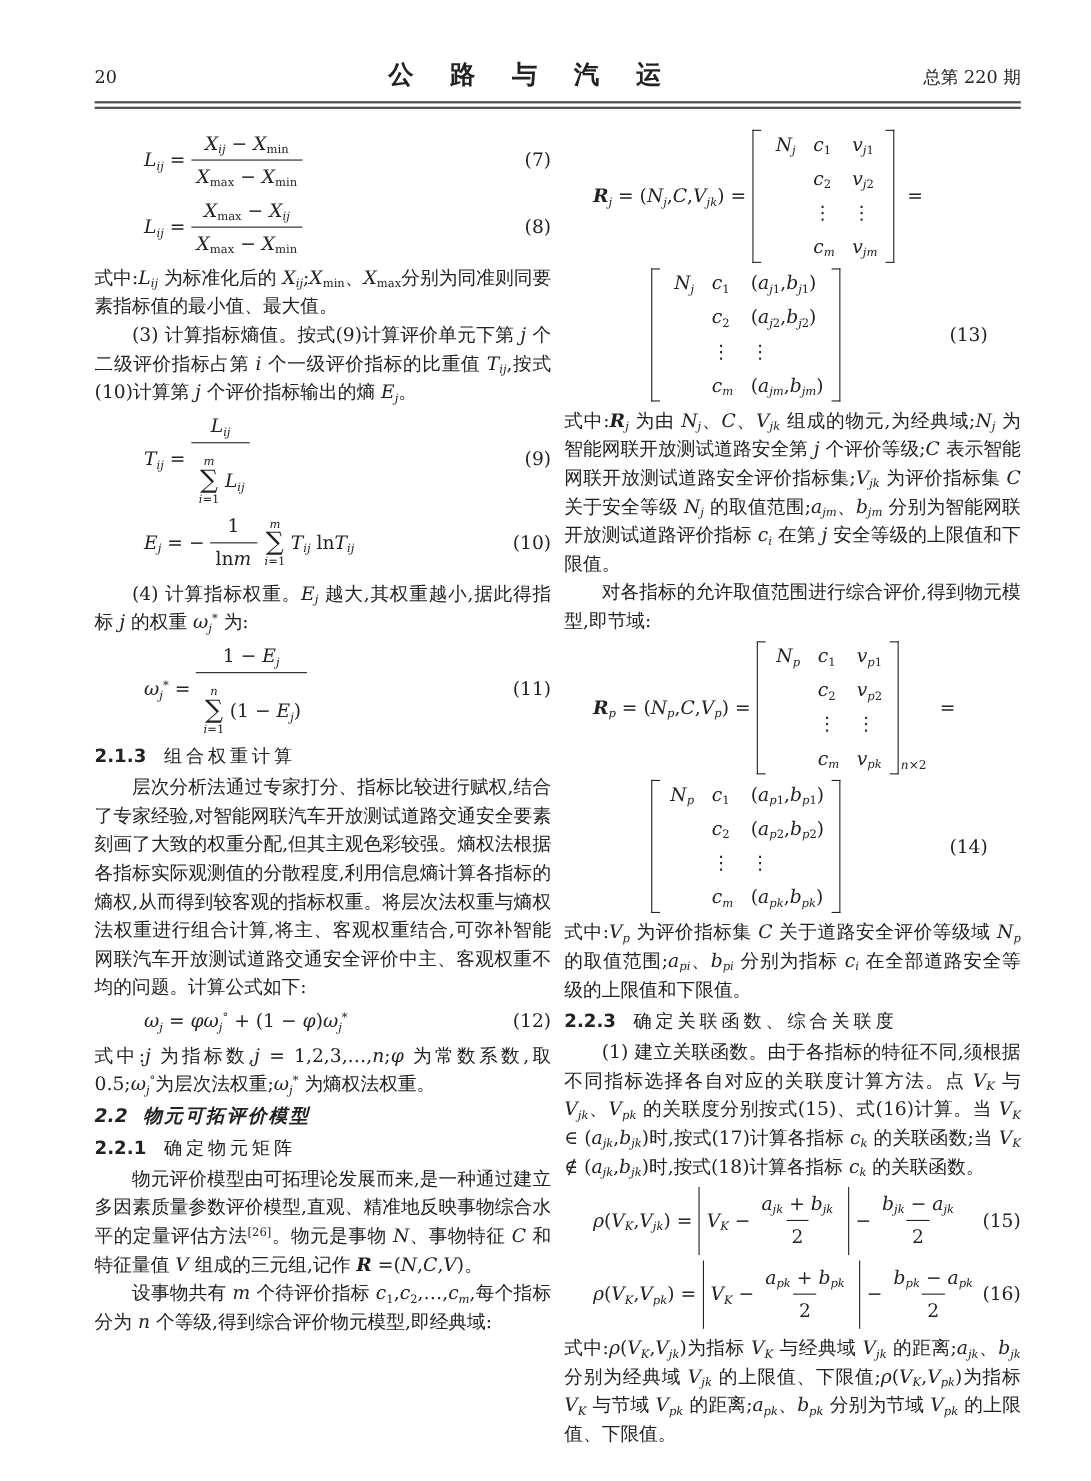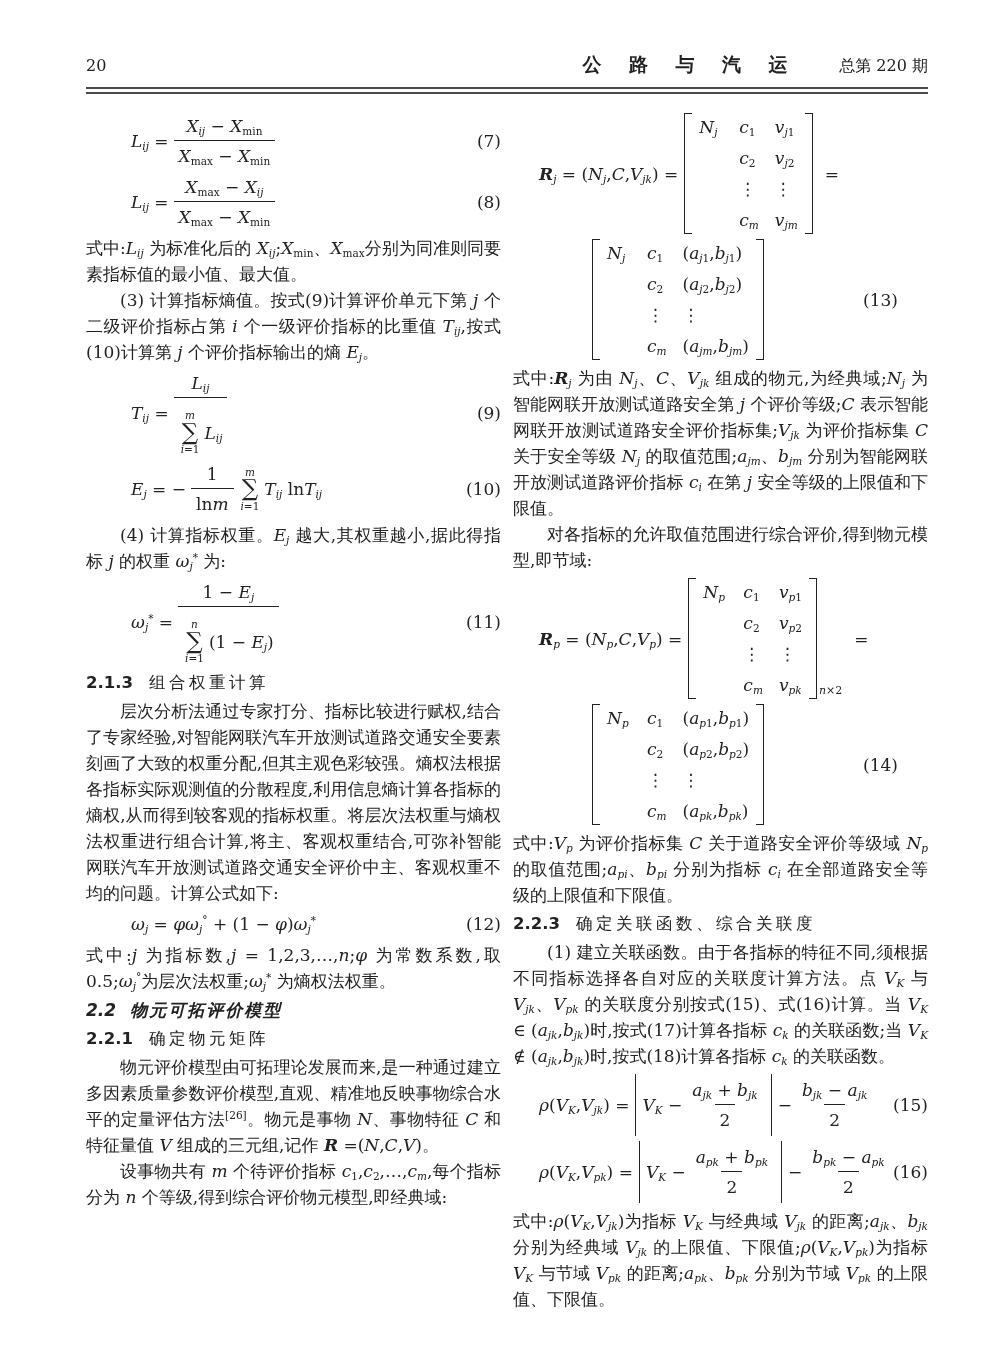--- a/index.html
+++ b/index.html
@@ -4,21 +4,21 @@
 <style>
   html,body{margin:0;padding:0;}
   body{
     width:992px;height:1346px;overflow:hidden;background:#ffffff;color:#222;
     font-family:"DejaVu Serif","Liberation Serif",serif;
   }
   .page{position:relative;width:992px;height:992px;}
   
   .hdr{display:flex;align-items:baseline;padding:52px 64px 0 86px;}
   .hdr .pageno{font-size:16px;width:70px;}
-  .hdr .jtitle{flex:1;text-align:right;font-size:19px;font-weight:bold;letter-spacing:0.55em;text-indent:0.55em;}
+  .hdr .jtitle{flex:1;text-align:center;font-size:23px;font-weight:bold;letter-spacing:0.55em;text-indent:0.55em;}
   .hdr .issue{font-size:16px;width:130px;text-align:right;}
   .rule{margin:9px 64px 0 86px;height:3px;border-top:2px solid #4a4a4a;border-bottom:2px solid #4a4a4a;}
   
   .cols{display:flex;gap:12px;padding:14px 64px 0 86px;}
   .col{width:415px;font-size:17px;line-height:26px;text-align:justify;}
   p.para{margin:0;}
   p.ind{text-indent:2em;}
   i{font-style:italic;}
   sub,sup{font-size:0.62em;line-height:1;}
   sub{vertical-align:-0.3em;}
@@ -47,21 +47,21 @@
   .sum .lim{font-size:10.5px;line-height:1.2;}
   .sum .sigma{font-size:23px;line-height:0.95;}
   .abs{display:inline-flex;align-items:center;gap:3px;border-left:1.4px solid #222;border-right:1.4px solid #222;padding:3px 6px;margin:0 3px;}
   
   .matrix{display:inline-flex;align-items:stretch;vertical-align:middle;margin:0 3px;}
   .br{width:7px;}
   .br.l{border-left:1.6px solid #222;border-top:1.6px solid #222;border-bottom:1.6px solid #222;}
   .br.r{border-right:1.6px solid #222;border-top:1.6px solid #222;border-bottom:1.6px solid #222;}
   .mx{display:grid;grid-template-columns:auto auto auto;column-gap:16px;row-gap:9px;padding:3px 7px;align-items:center;line-height:22px;}
   .mx-cell{text-align:left;}
-  .mx-cell.c0{text-align:left;min-width:24px;}
+  .mx-cell.c0{text-align:right;min-width:24px;}
   .mx-foot{align-self:flex-end;font-size:11px;margin-left:2px;transform:translateY(5px);}
   .after-eq{margin-left:6px;}
 </style>
 </head>
 <body>
 
 <div class="page">
 
   <div class="hdr">
     <span class="pageno">20</span>

